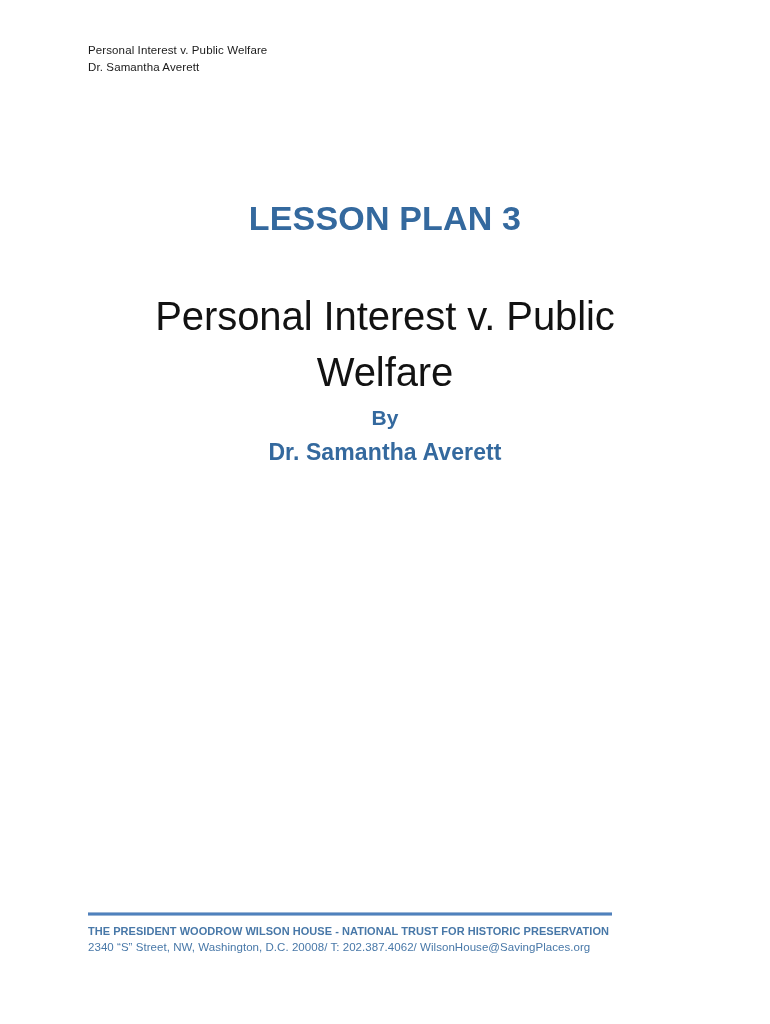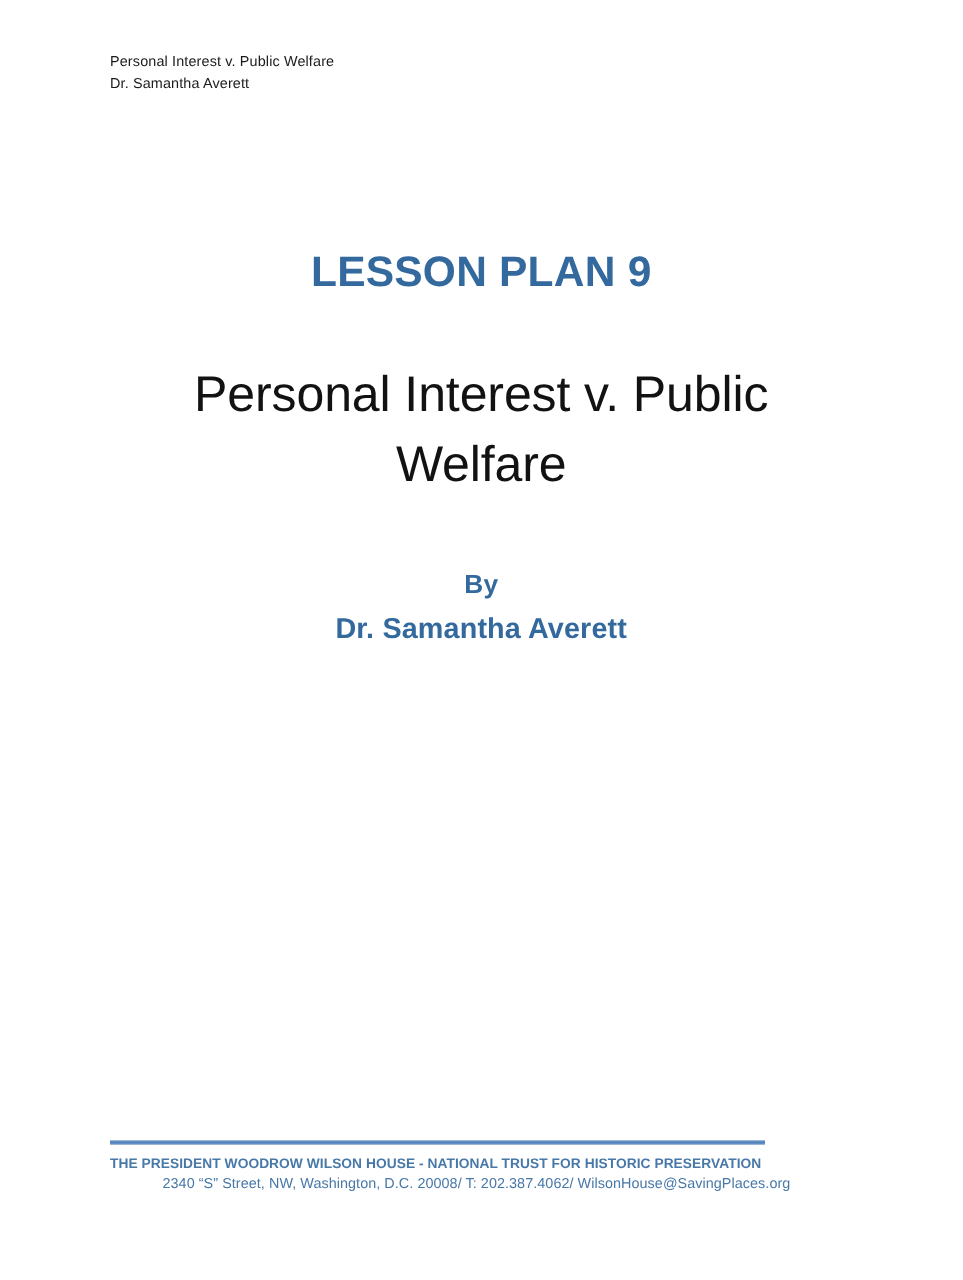--- a/index.html
+++ b/index.html
@@ -61,21 +61,20 @@
     margin: 0;
     margin-top: 48px;
     font-size: 40px;
     font-weight: normal;
     color: #121212;
     line-height: 56px;
     letter-spacing: -0.002em;
   }
 
   .byline {
-    margin-top: 50px;
   }
   .byline .by-label,
   .byline .author-name {
     font-weight: bold;
     color: #34699E;
     line-height: 35px;
     letter-spacing: 0.005em;
   }
   .byline .by-label { font-size: 21px; }
   .byline .author-name { font-size: 23px; }
@@ -104,36 +103,35 @@
     letter-spacing: 0.004em;
     white-space: nowrap;
   }
   .footer-line-2 {
     font-size: 11.5px;
     font-weight: normal;
     color: #4878A8;
     line-height: 17px;
     letter-spacing: 0.004em;
     white-space: nowrap;
-    margin-left: 42px;
   }
 </style>
 </head>
 <body>
 
 <div class="page">
 
   <div class="doc-header">
     <div class="hdr-line">Personal Interest v. Public Welfare</div>
     <div class="hdr-line">Dr. Samantha Averett</div>
   </div>
 
   <div class="title-block">
 
-    <h1 class="lesson-title">LESSON PLAN 9</h1>
+    <h1 class="lesson-title">LESSON PLAN 3</h1>
 
     <h2 class="doc-subtitle">Personal Interest v. Public Welfare</h2>
 
     <div class="byline">
       <div class="by-label">By</div>
       <div class="author-name">Dr. Samantha Averett</div>
     </div>
 
   </div>
 

